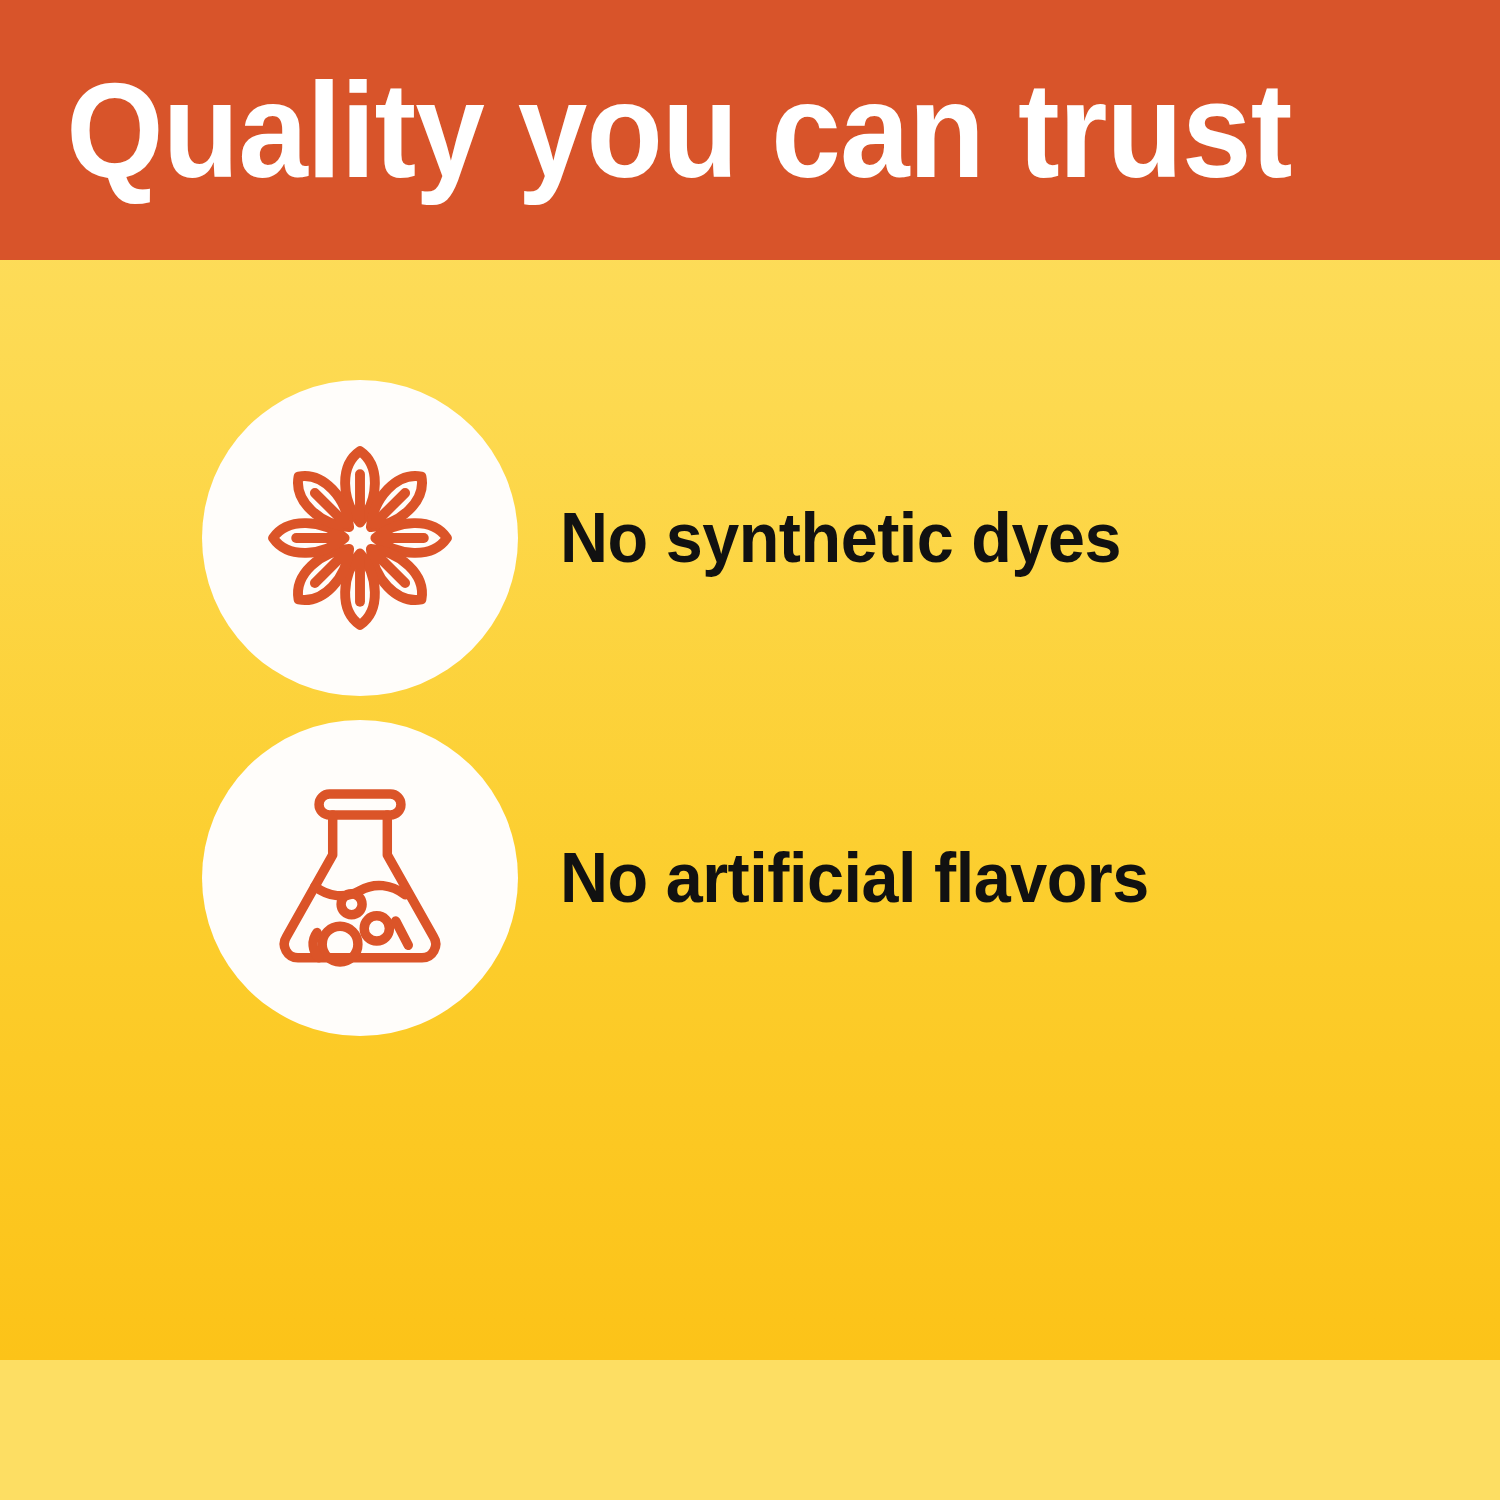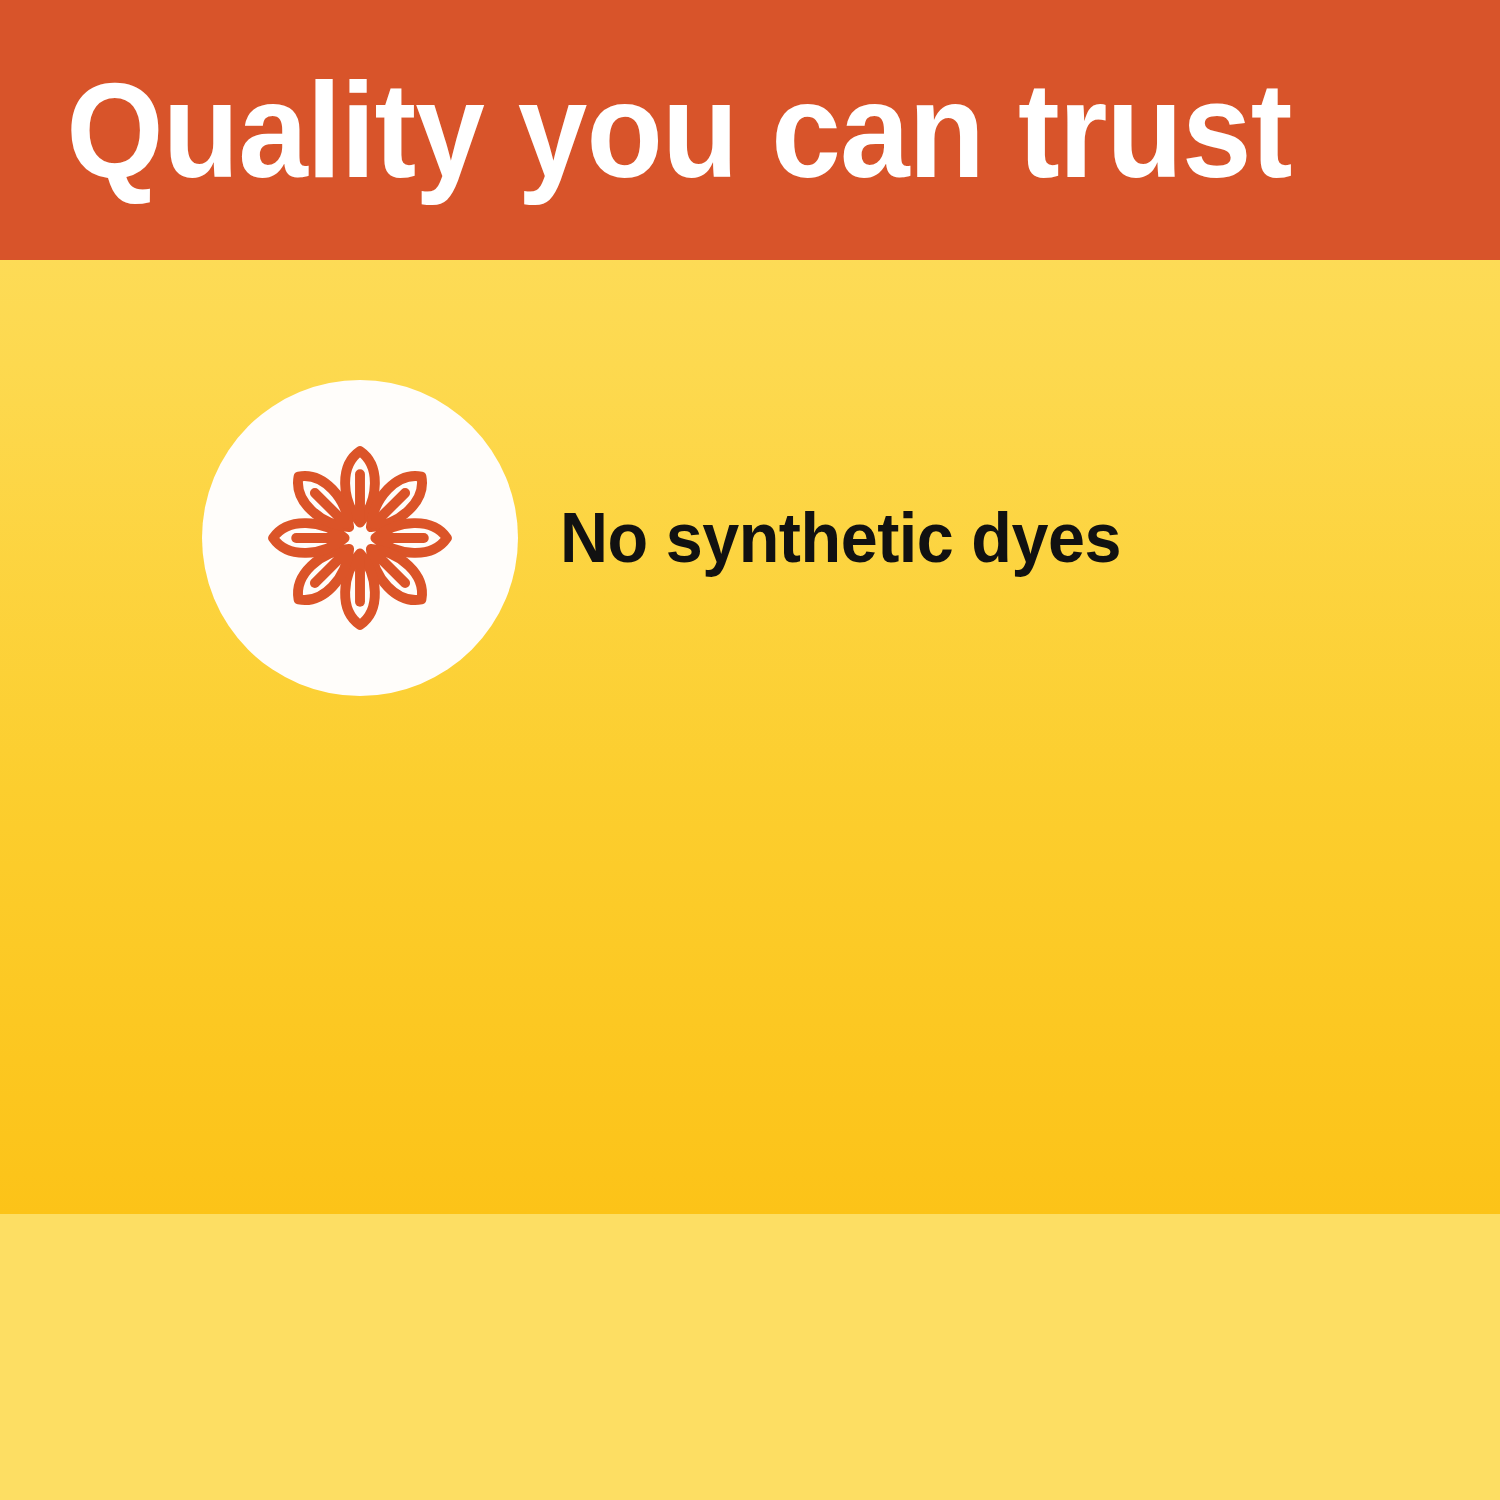--- a/index.html
+++ b/index.html
@@ -10,21 +10,21 @@
     width: 1500px;
     height: 1500px;
     overflow: hidden;
     font-family: "Liberation Sans", sans-serif;
     background: #FDDE63;
   }
 
   .poster {
     position: relative;
     width: 1500px;
-    height: 1214px;
+    height: 1360px;
     background: linear-gradient(to bottom, #FDE067 0%, #FDD94F 30%, #FCCE2E 65%, #FCC318 100%);
     overflow: hidden;
   }
 
   
   .header-band {
     position: absolute;
     left: 0;
     top: 0;
     width: 1500px;
@@ -148,16 +148,38 @@
                 <path d="M0,-14 C-17,-34 -19,-66 0,-79 C19,-66 17,-34 0,-14 Z"></path>
                 <path d="M0,-18 L0,-58"></path>
               </g>
             </g>
           </g>
         </svg>
       </div>
       <div class="feature-label">No synthetic dyes</div>
     </div>
 
+    <div class="feature-row row-2">
+      <div class="icon-badge badge-flask">
+        <svg viewBox="0 0 200 200">
+          <g fill="none" stroke="#DB5428" stroke-width="9" stroke-linecap="round" stroke-linejoin="round">
+
+            <rect x="61" y="20" width="78" height="20" rx="10"></rect>
+
+            <path d="M74,40 L74,78 L30,156 A13,13 0 0 0 41,176 L159,176 A13,13 0 0 0 170,156 L126,78 L126,40"></path>
+
+            <path d="M57,108 C70,118 86,120 100,112 C114,104 130,106 143,116"></path>
+
+            <circle cx="92" cy="125" r="10"></circle>
+            <circle cx="116" cy="148" r="12"></circle>
+            <circle cx="81" cy="163" r="17"></circle>
+
+            <path d="M59,152 A18,18 0 0 0 61,176"></path>
+            <path d="M134,141 L146,164"></path>
+          </g>
+        </svg>
+      </div>
+      <div class="feature-label">No artificial flavors</div>
+    </div>
 
 
   </div>
 </div>
 
 </body></html>

